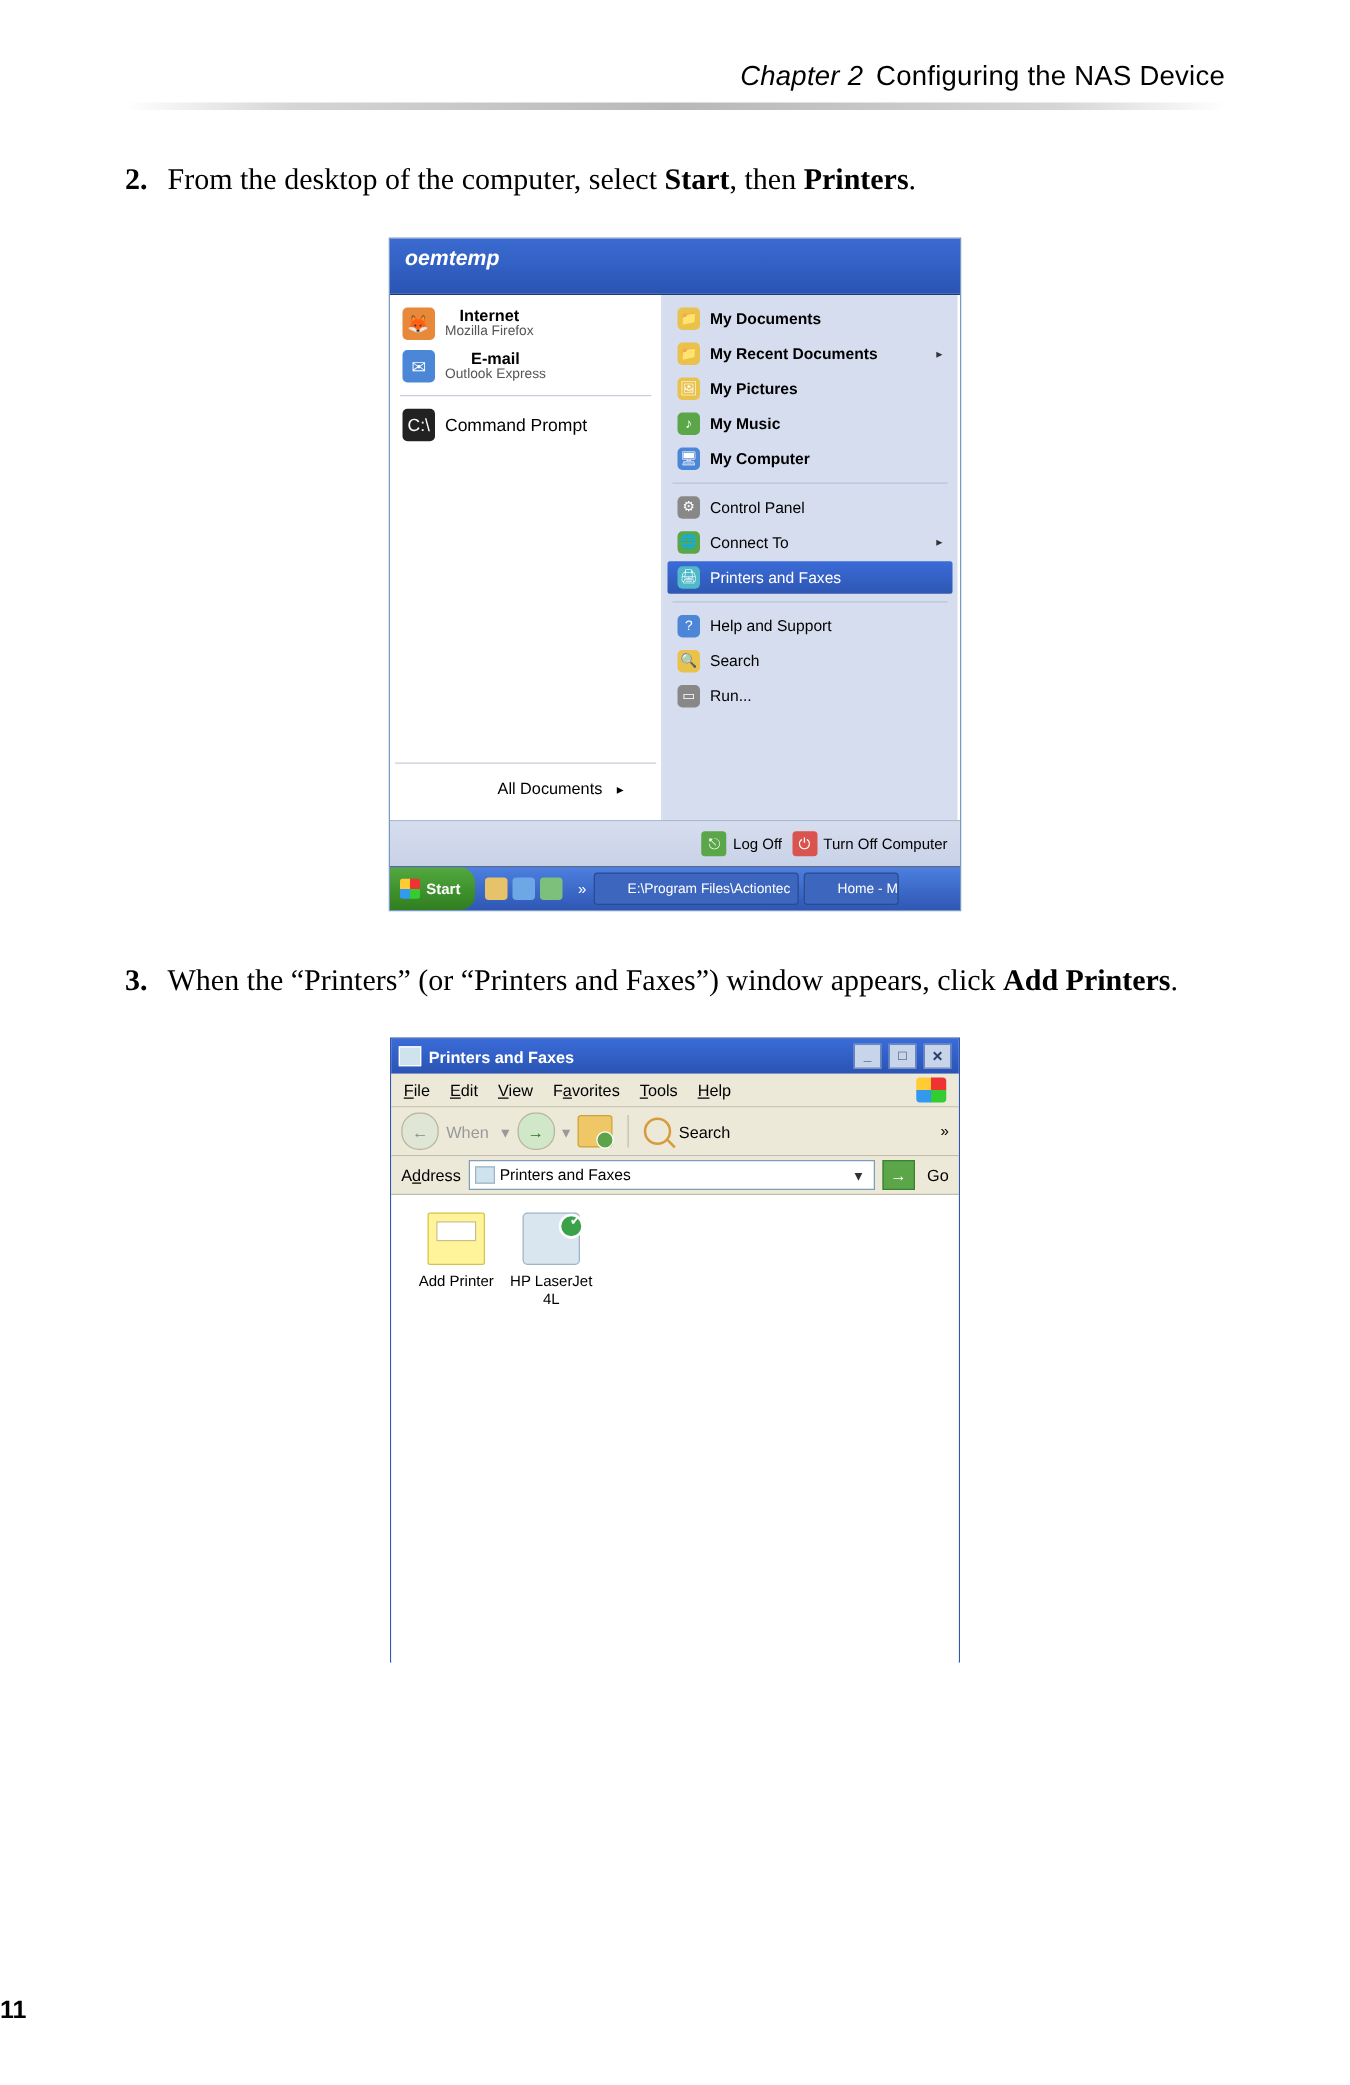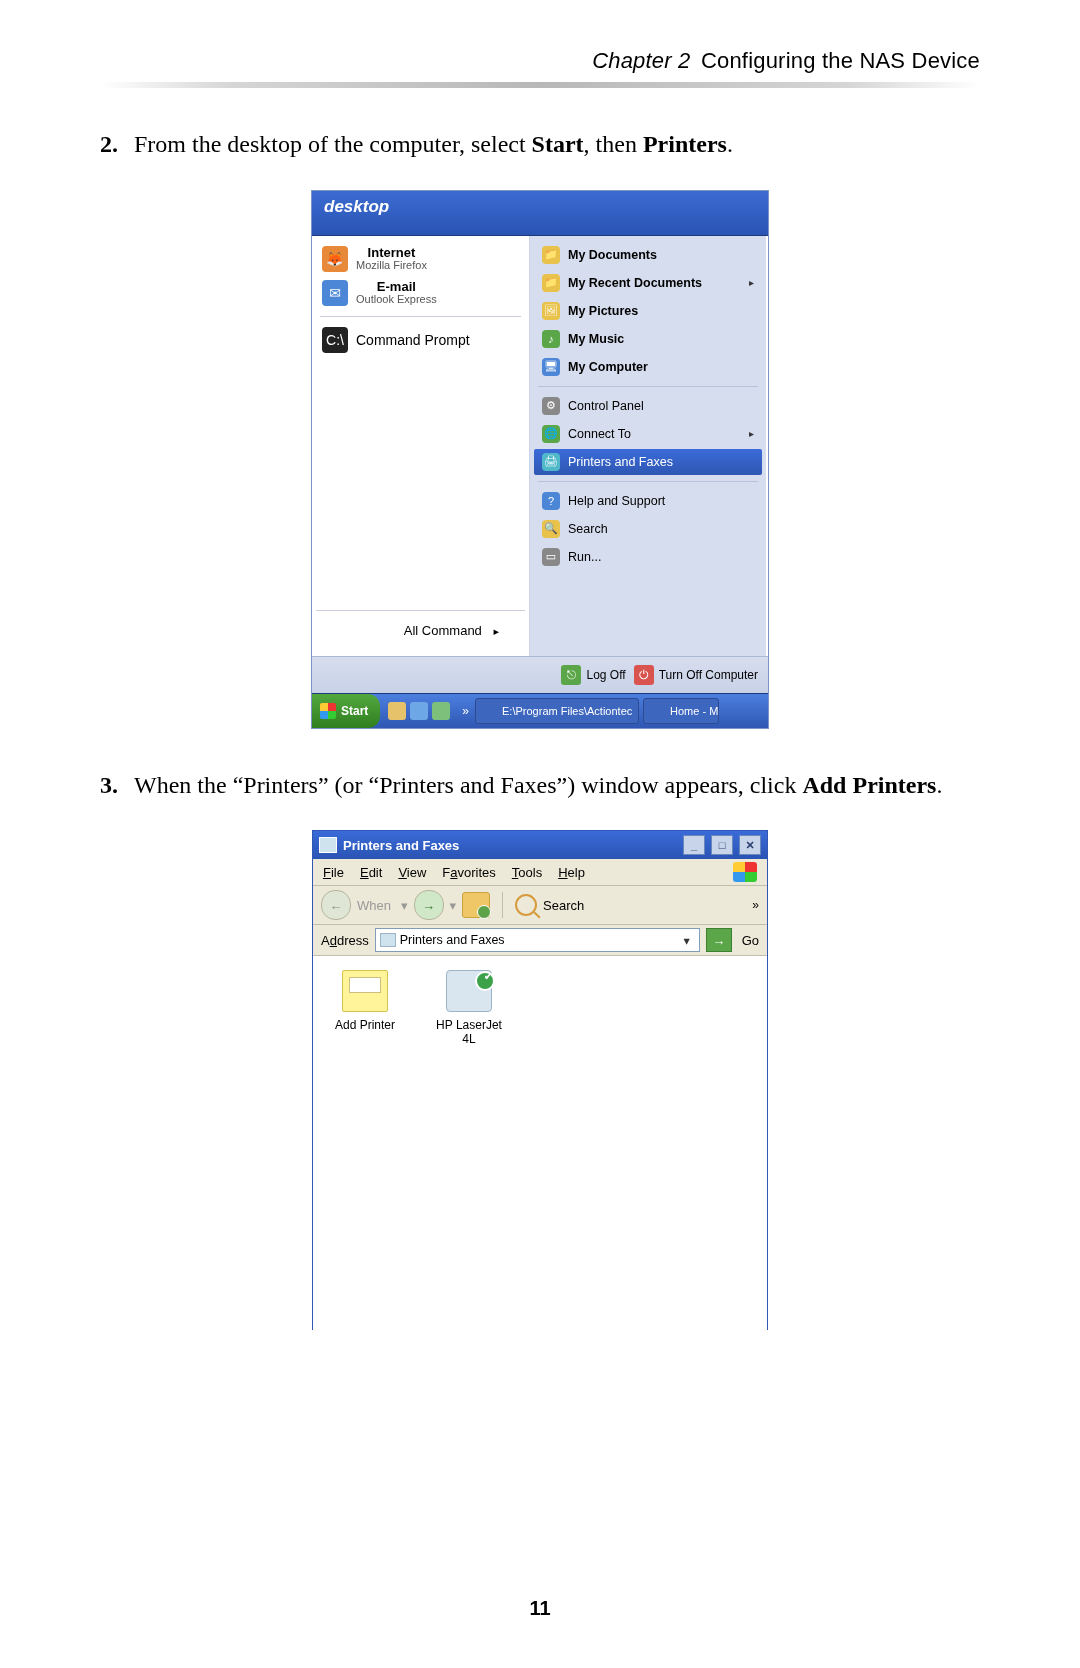--- a/index.html
+++ b/index.html
@@ -31,21 +31,21 @@
     background: linear-gradient(to right, #fff 0%, #bababa 15%, #888 50%, #bababa 85%, #fff 100%);
     border-radius: 3px;
     margin: 8px 0 40px 0;
     opacity: .6;
   }
   .step { display:flex; margin-bottom: 28px; font-size: 24px; line-height:1.4;}
   .step .num { font-weight:700; width:34px; flex:none;}
   .step .txt { flex:1; }
   .step .txt b { font-weight:700; }
   .fig-wrap { text-align:center; margin-bottom: 40px;}
-  .pagenum { position:absolute; bottom:48px; left:0; right:0; text-align:center; font-weight:700; font-family:'Segoe UI', Tahoma, sans-serif; font-size:20px;}
+  .pagenum { position:absolute; bottom:48px; left:0; right:0; text-align:left; font-weight:700; font-family:'Segoe UI', Tahoma, sans-serif; font-size:20px;}
 
   
   .startmenu {
     width: 456px;
     display:inline-block;
     text-align:left;
     font-family: Tahoma, sans-serif;
     font-size: 14px;
     color:#000;
     border: 1px solid #7a98c5;
@@ -145,21 +145,21 @@
   .pwin-tb .mag { width:18px; height:18px; border:2px solid #d79b3c; border-radius:50%; position:relative;}
   .pwin-tb .mag::after{content:""; position:absolute; width:8px; height:2px; background:#d79b3c; transform:rotate(45deg); right:-6px; bottom:-2px;}
   .pwin-tb .more{ margin-left:auto; font-size:12px; cursor:pointer;}
   .pwin-addr { height:30px; background:#ece9d8; display:flex; align-items:center; gap:6px; padding:0 8px; border-bottom:1px solid #c2beae;}
   .pwin-addr .albl { font-size:13px;}
   .pwin-addr .albl .u{text-decoration:underline;}
   .pwin-addr .afield { flex:1; background:#fff; border:1px solid #7f9db9; height:22px; display:flex; align-items:center; padding:0 4px; gap:4px; font-size:12.5px;}
   .pwin-addr .drop { width:16px; text-align:center; color:#333; cursor:pointer;}
   .pwin-addr .go { width:24px; height:22px; background:#5aa648; border:1px solid #3f7f31; display:flex; align-items:center; justify-content:center; color:#fff; font-size:13px; cursor:pointer;}
   .pwin-addr .gotxt{ font-size:13px; margin-left:4px;}
-  .pwin-body { background:#fff; height: 370px; padding:14px; display:flex; gap:28px; align-items:flex-start;}
+  .pwin-body { background:#fff; height: 370px; padding:14px; display:flex; align-items:flex-start;}
   .picon { text-align:center; font-size:12px; cursor:pointer; width:76px;}
   .picon .img { width:44px; height:40px; margin:0 auto 6px; position:relative; }
   .addp .img { background:#fff49a; border:1px solid #d8c24a; border-radius:2px;}
   .addp .img::before { content:""; position:absolute; inset:6px 6px 18px 6px; background:#fff; border:1px solid #ccc081;}
   .hpp .img { background: #d9e5ef; border:1px solid #9cb4c6; border-radius:4px;}
   .hpp .img::before { content:""; position:absolute; top:0; right:-4px; width:16px; height:16px; border-radius:50%; background:#3ca24a; border:2px solid #fff;}
   .hpp .img::after { content:"✔"; position:absolute; top:-1px; right:-2px; color:#fff; font-size:11px;}
 
   
   .or{background:#e8893a;} .bl{background:#4c86d6;} .gn{background:#5aa648;} .yl{background:#e9c24c;} .gy{background:#888;} .bk{background:#222;} .cy{background:#4fb8c9;} .rd{background:#d9534f;}
@@ -176,21 +176,21 @@
 
   <div class="step">
     <div class="num">2.</div>
     <div class="txt">
       <span>From the desktop of the computer, select </span><b>Start</b><span>, then </span><b>Printers</b><span>.</span>
     </div>
   </div>
 
   <div class="fig-wrap">
     <div class="startmenu">
-      <div class="sm-titlebar">desktop</div>
+      <div class="sm-titlebar">oemtemp</div>
       <div class="sm-body">
         <div class="sm-left">
           <div class="sm-item">
             <div class="ic or">🦊</div>
             <div>
               <div class="title">Internet</div>
               <div class="sub">Mozilla Firefox</div>
             </div>
           </div>
           <div class="sm-item">
@@ -199,21 +199,21 @@
               <div class="title">E-mail</div>
               <div class="sub">Outlook Express</div>
             </div>
           </div>
           <div class="sm-sep"></div>
           <div class="sm-item">
             <div class="ic bk">C:\</div>
             <div>Command Prompt</div>
           </div>
           <div class="sm-allprog">
-            <span>All Command</span>
+            <span>All Documents</span>
           </div>
         </div>
         <div class="sm-right">
           <div class="sm-item">
               <div class="ic sm yl">📁</div>
               <span class="bold">My Documents</span>
             </div>
           <div class="sm-item arrow">
               <div class="ic sm yl">📁</div>
               <span class="bold">My Recent Documents</span>

